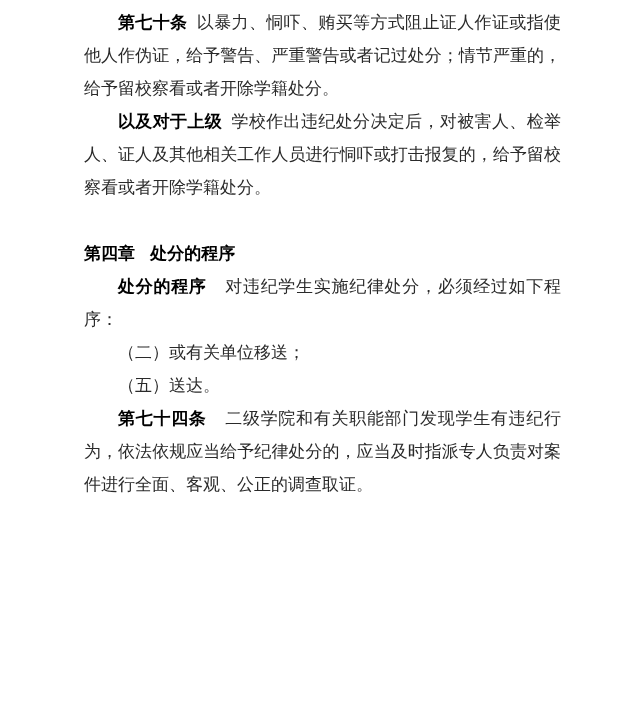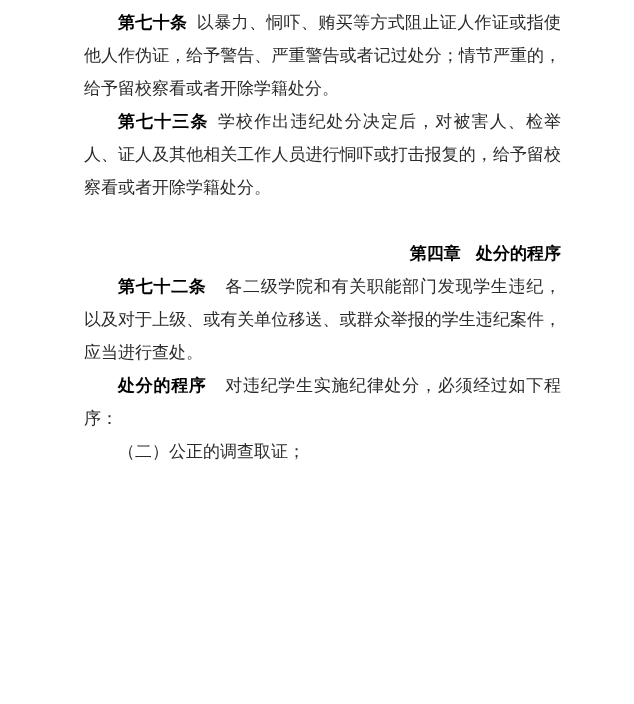--- a/index.html
+++ b/index.html
@@ -26,43 +26,44 @@
     text-indent: 2em;
   }
   .term {
     font-weight: bold;
     color: #000000;
   }
   .term.gap-narrow { margin-right: 0.55em; }
   .term.gap-wide   { margin-right: 1.1em;  }
   .chapter {
     margin: 33px 0 0 0;
-    text-align: right;
+    text-align: left;
     text-indent: 0;
     font-weight: bold;
     color: #000000;
   }
   .chapter .chapter-number { margin-right: 0.9em; }
   .step {
     margin: 0;
     text-align: left;
     text-indent: 2em;
   }
 </style>
 </head>
 <body>
 
 <div class="page">
 
   <p class="para"><span class="term gap-narrow">第七十条</span><span>以暴力、恫吓、贿买等方式阻止证人作证或指使他人作伪证，给予警告、严重警告或者记过处分；情节严重的，给予留校察看或者开除学籍处分。</span></p>
 
-  <p class="para"><span class="term gap-narrow">第七十三条</span><span>学校作出违纪处分决定后，对被害人、检举人、证人及其他相关工作人员进行恫吓或打击报复的，给予留校察看或者开除学籍处分。</span></p>
+  <p class="para"><span class="term gap-narrow">以及对于上级</span><span>学校作出违纪处分决定后，对被害人、检举人、证人及其他相关工作人员进行恫吓或打击报复的，给予留校察看或者开除学籍处分。</span></p>
 
   <p class="para chapter"><span class="chapter-number">第四章</span><span>处分的程序</span></p>
 
-  <p class="para"><span class="term gap-wide">第七十二条</span><span>各二级学院和有关职能部门发现学生违纪，以及对于上级、或有关单位移送、或群众举报的学生违纪案件，应当进行查处。</span></p>
 
   <p class="para"><span class="term gap-wide">处分的程序</span><span>对违纪学生实施纪律处分，必须经过如下程序：</span></p>
 
-  <p class="step">（二）公正的调查取证；</p>
+  <p class="step">（二）或有关单位移送；</p>
+  <p class="step">（五）送达。</p>
 
+  <p class="para"><span class="term gap-wide">第七十四条</span><span>二级学院和有关职能部门发现学生有违纪行为，依法依规应当给予纪律处分的，应当及时指派专人负责对案件进行全面、客观、公正的调查取证。</span></p>
 
 </div>
 
 </body></html>

